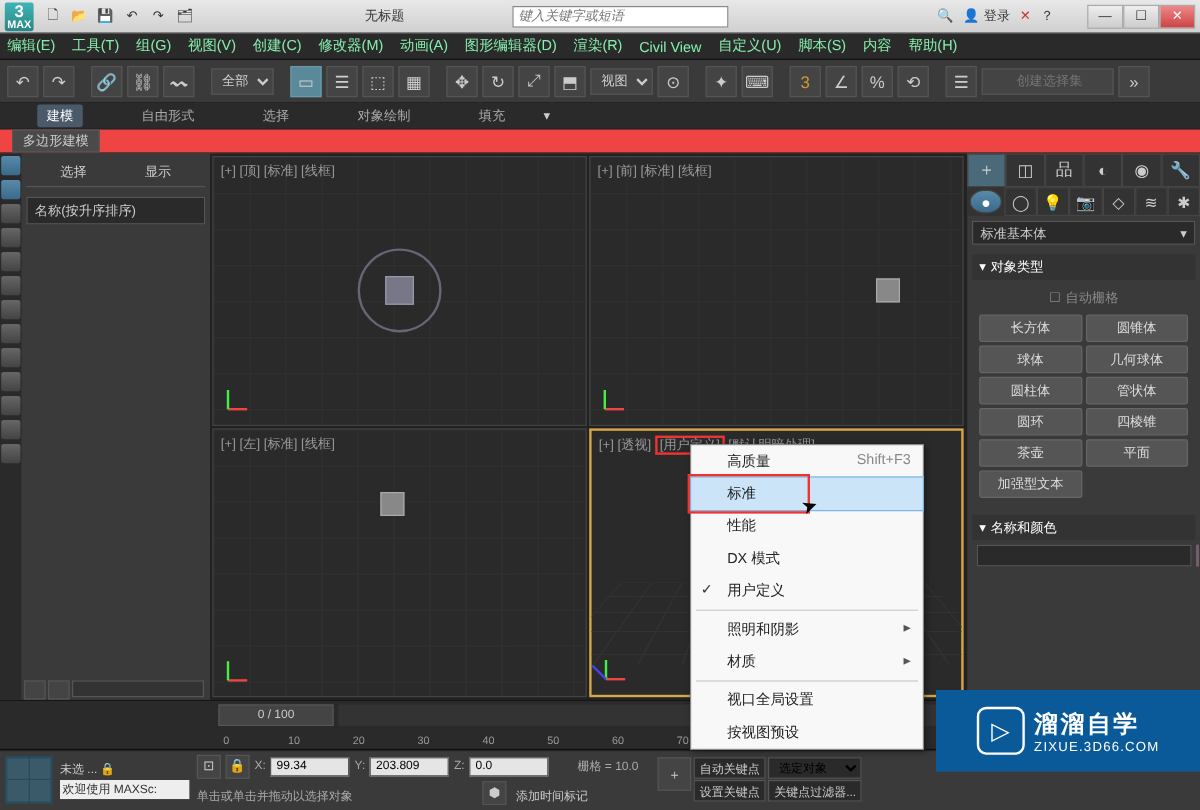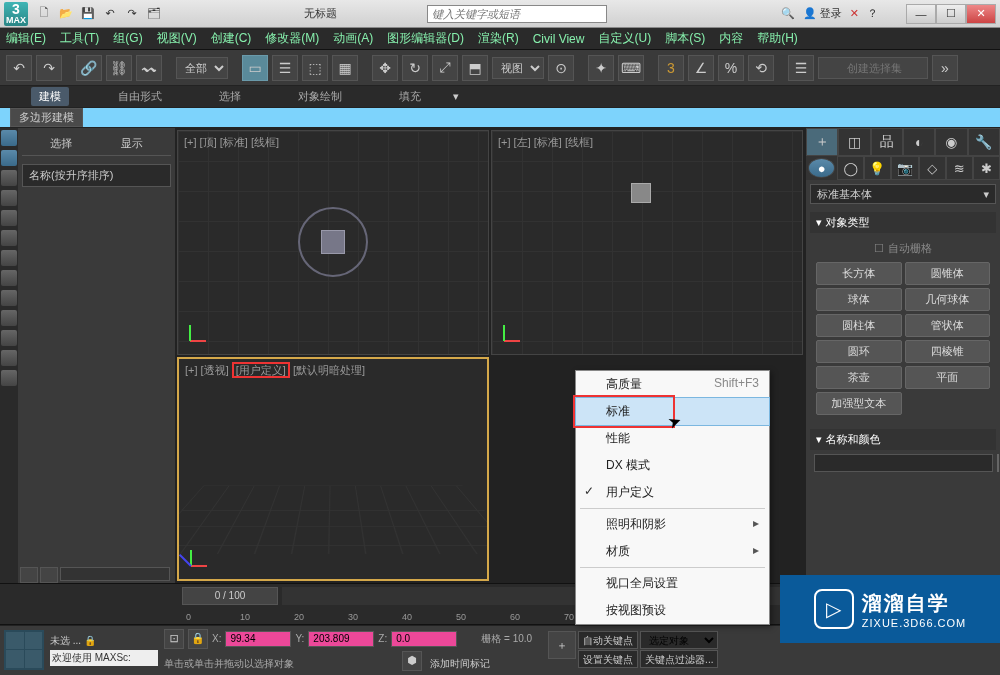--- a/index.html
+++ b/index.html
@@ -30,21 +30,21 @@
 .tool-dropdown { height: 22px; background: #444; border: 1px solid #555; color: #ccc; padding: 0 4px; font-size: 11px; }
 .tool-dropdown.wide { width: 110px; padding-left: 28px; }
 
 
 .ribbon { height: 22px; background: #2a2a2a; display: flex; align-items: center; padding: 0 10px; gap: 20px; border-bottom: 1px solid #222; }
 .ribbon-tab { color: #aaa; cursor: pointer; padding: 2px 8px; margin-left: 21px; }
 .ribbon-tab.active { background: #4a5a6a; color: #fff; border-radius: 2px; }
 .ribbon-drop { margin-left: 4px; color: #ccc; }
 
 
-.subribbon { height: 20px; background: #7dd3fc; display: flex; padding: 0 10px; border-bottom: 1px solid #222; }
+.subribbon { height: 20px; background: #ef4444; display: flex; padding: 0 10px; border-bottom: 1px solid #222; }
 .subribbon-btn { background: #4a4a4a; border: 1px solid #555; padding: 1px 8px; color: #ccc; cursor: pointer; }
 
 
 .main { display: flex; height: 455px; }
 
 
 .left-panel { width: 175px; background: #3a3a3a; display: flex; }
 .left-tabs { width: 18px; background: #2a2a2a; display: flex; flex-direction: column; }
 .left-tab-btn { width: 16px; height: 16px; margin: 2px 1px; background: linear-gradient(#5a8aaa,#3a6a8a); border-radius: 2px; cursor: pointer; }
 .left-tab-btn.alt { background: linear-gradient(#666,#444); }
@@ -107,21 +107,21 @@
 .ruler { height: 18px; background: #2a2a2a; display: flex; align-items: flex-end; padding: 0 186px 0 186px; gap: 0; border-bottom: 1px solid #111; position: relative; }
 .ruler-tick { position: absolute; bottom: 2px; font-size: 9px; color: #999; }
 
 
 .statusbar { height: 48px; background: #3a3a3a; display: flex; align-items: center; padding: 0 4px; gap: 6px; border-top: 1px solid #222; position: relative; }
 .vp-layout { width: 40px; height: 40px; background: #2a4a5a; display: grid; grid-template-columns: 1fr 1fr; grid-template-rows: 1fr 1fr; gap: 1px; padding: 2px; }
 .vp-layout div { background: #3a5a6a; }
 .status-left { display: flex; flex-direction: column; gap: 2px; font-size: 10px; width: 108px; overflow: hidden; white-space: nowrap; }
 .status-welcome { background: #eee; color: #333; padding: 1px 2px; }
 .coords { display: flex; gap: 4px; align-items: center; }
-.coord-field { background: #ec4899; border: 1px solid #555; padding: 1px 4px; width: 66px; font-size: 10px; height: 16px; }
+.coord-field { background: #e5e5e5; border: 1px solid #555; padding: 1px 4px; width: 66px; font-size: 10px; height: 16px; }
 .coord-label { color: #aaa; font-size: 10px; }
 .status-hint { font-size: 10px; color: #aaa; }
 .anim-controls { display: flex; gap: 2px; align-items: center; }
 .anim-btn { width: 20px; height: 20px; background: #444; border: 1px solid #555; display: flex; align-items: center; justify-content: center; cursor: pointer; font-size: 11px; }
 .status-combo { background: #2a2a2a; border: 1px solid #555; padding: 2px 4px; font-size: 10px; height: 18px; }
 
 
 .watermark { position: absolute; right: 0; bottom: 32px; width: 220px; height: 68px; background: #0a5a9a; display: flex; align-items: center; justify-content: center; gap: 8px; color: #fff; z-index: 50; }
 .wm-icon { width: 40px; height: 40px; border: 2px solid #fff; border-radius: 8px; display: flex; align-items: center; justify-content: center; font-size: 20px; }
 .wm-text { display: flex; flex-direction: column; }
@@ -250,20 +250,29 @@
     </div>
   </div>
 
   <div class="viewports">
     <div class="viewport">
       <div class="vp-label">[+] [顶] [标准] [线框]</div>
       <div class="vp-grid"></div>
       <div class="vp-gizmo">
           <div class="gizmo-inner"></div>
         </div>
+      <div class="vp-axis">
+          <div class="ax ax-x"></div>
+          <div class="ax ax-y"></div>
+        </div>
+    </div>
+    <div class="viewport">
+      <div class="vp-label">[+] [前] [标准] [线框]</div>
+      <div class="vp-grid"></div>
+      <div class="vp-cube" style="top:50%;left:80%;margin:-10px"></div>
       <div class="vp-axis">
           <div class="ax ax-x"></div>
           <div class="ax ax-y"></div>
         </div>
     </div>
     <div class="viewport">
       <div class="vp-label">[+] [左] [标准] [线框]</div>
       <div class="vp-grid"></div>
       <div class="vp-cube" style="top:28%;left:48%;margin:-10px"></div>
       <div class="vp-axis">

